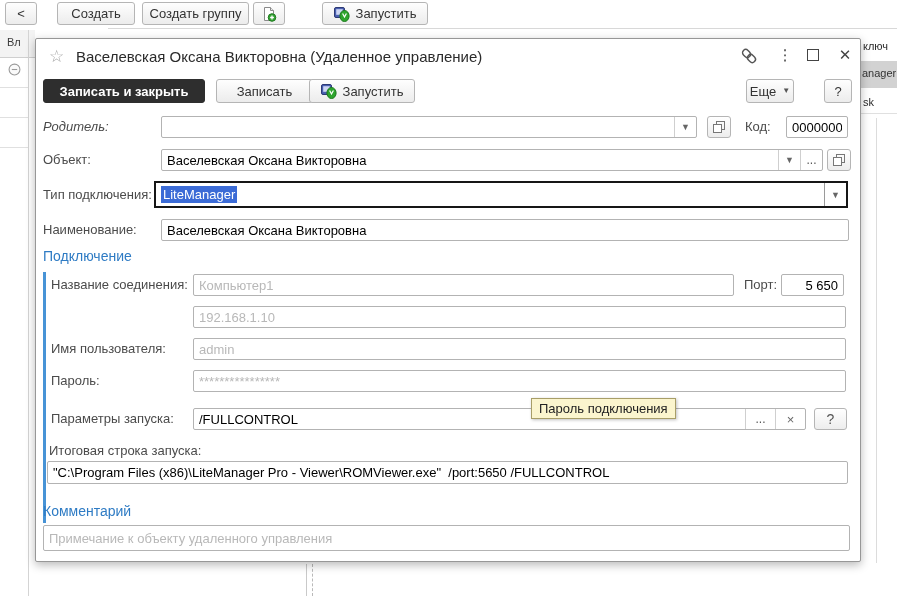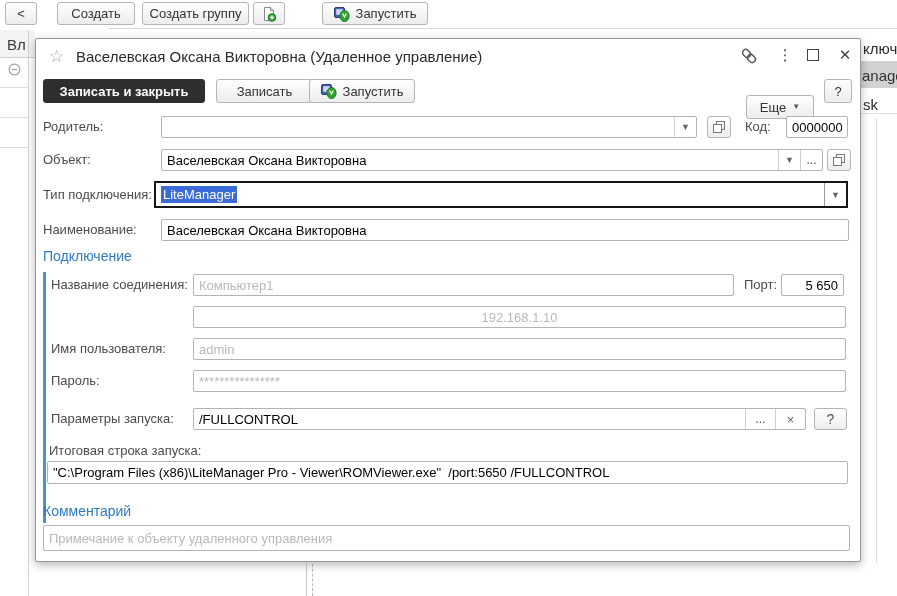--- a/index.html
+++ b/index.html
@@ -50,21 +50,21 @@
     box-shadow:0 3px 10px rgba(0,0,0,.28);
   }
   .titlebar-icon { position:absolute; color:#444; display:flex; align-items:center; justify-content:center; }
   .tooltip {
     position:absolute; background:#fbf5ce; border:1px solid #a89e68; color:#222;
     font-size:13px; padding:2px 7px; white-space:nowrap; box-shadow:1px 1px 3px rgba(0,0,0,.25);
     z-index:30;
   }
   .grp-line { position:absolute; width:3px; background:#4793d6; }
   .cell-sel { position:absolute; background:#d2d2d2; }
-  .bg-text { position:absolute; font-size:15px; color:#2b2b2b; white-space:nowrap; }
+  .bg-text { position:absolute; font-size:11px; color:#2b2b2b; white-space:nowrap; }
 </style>
 </head>
 <body>
 
 <div class="stage">
 
   <div class="btn" style="left:5px; top:2px; width:32px;">
     <span>&lt;</span>
   </div>
   <div class="btn" style="left:57px; top:2px; width:78px;">
@@ -145,29 +145,29 @@
       <span style="display:flex;">
         <svg width="16" height="16" viewBox="0 0 16 16">
             <rect x="0.5" y="1.5" width="10" height="10" rx="1.5" fill="#4a5fb0" stroke="#2d3a75"></rect>
             <rect x="2.2" y="3.2" width="6.6" height="5.6" fill="#cdd6f4"></rect>
             <ellipse cx="10.5" cy="10" rx="4.6" ry="5.5" fill="#2ea52e" stroke="#1d7a1d"></ellipse>
             <path d="M8.6 7.5 L10.5 11 L12.4 7.5" stroke="#fff" fill="none" stroke-width="1.2"></path>
           </svg>
       </span>
       <span>Запустить</span>
     </div>
-    <div class="btn" style="left:710px; top:56px; width:68px; height:24px;">
+    <div class="btn" style="left:710px; top:40px; width:48px; height:24px;">
       <span>Еще</span>
       <span class="arrow">▼</span>
     </div>
     <div class="btn" style="left:788px; top:40px; width:28px; height:24px;">
       <span>?</span>
     </div>
 
-    <div class="lbl" style="left:7px; top:77px;">Родитель:</div>
+    <div class="lbl" style="left:7px; top:77px;font-style:italic;">Родитель:</div>
     <div class="combo" style="left:125px; top:77px; width:536px;">
       <span class="val"></span>
       <span class="seg">▼</span>
     </div>
     <div class="sqbtn" style="left:671px; top:77px; width:24px; height:22px;">
       <span style="display:flex;">
         <svg width="12" height="12" viewBox="0 0 12 12">
             <rect x="3.5" y="0.5" width="8" height="8" fill="none" stroke="#777"></rect>
             <rect x="0.5" y="3.5" width="8" height="8" fill="#fff" stroke="#777"></rect>
           </svg>
@@ -203,28 +203,31 @@
     <input class="inp" style="left: 125px; top: 180px; width: 688px;" value="Васелевская Оксана Викторовна">
 
     <div class="hdr-blue" style="left:7px; top:209px;">Подключение</div>
     <div class="grp-line" style="left:7px; top:233px; height:251px;"></div>
 
     <div class="lbl" style="left:15px; top:235px;">Название соединения:</div>
     <input class="inp" style="left: 157px; top: 235px; width: 541px;" placeholder="Компьютер1">
     <div class="lbl" style="left:708px; top:235px;">Порт:</div>
     <input class="inp right" style="left: 745px; top: 235px; width: 63px;" value="5 650">
 
-    <input class="inp" style="left: 157px; top: 267px; width: 653px; text-align: center;" placeholder="192.168.1.10">
+    <input class="inp" style="left: 157px; top: 267px; width: 653px;" placeholder="192.168.1.10">
 
     <div class="lbl" style="left:15px; top:299px;">Имя пользователя:</div>
     <input class="inp" style="left: 157px; top: 299px; width: 653px;" placeholder="admin">
 
     <div class="lbl" style="left:15px; top:331px;">Пароль:</div>
     <input class="inp" style="left: 157px; top: 331px; width: 653px;" placeholder="****************">
 
+    <div class="tooltip" style="left:495px; top:359px;">
+      <span>Пароль подключения</span>
+    </div>
 
     <div class="lbl" style="left:15px; top:369px;">Параметры запуска:</div>
     <div class="combo" style="left:157px; top:369px; width:613px;">
       <span class="val">/FULLCONTROL</span>
       <span class="seg dots" style="width:30px;">...</span>
       <span class="seg" style="width:30px; font-size:13px;">×</span>
     </div>
     <div class="sqbtn" style="left:778px; top:369px; width:33px; height:22px; font-size:14px;">
       <span>?</span>
     </div>

